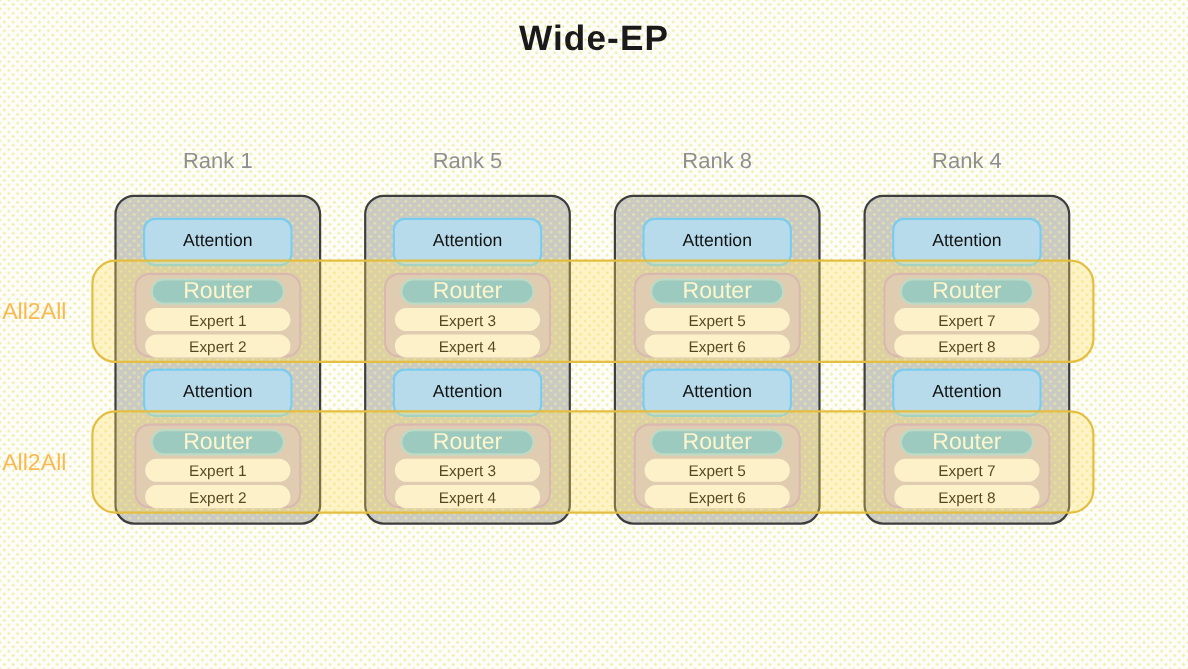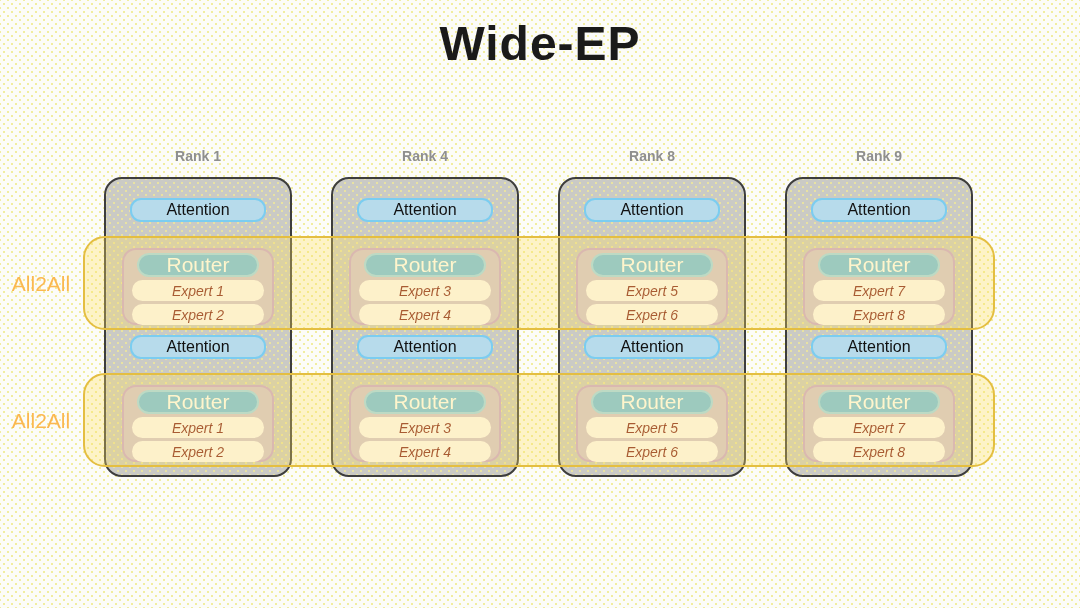--- a/index.html
+++ b/index.html
@@ -6,37 +6,37 @@
   #page{
     position:relative;width:1080px;height:608px;overflow:hidden;
     font-family:"Liberation Sans",sans-serif;
     background-color:#fcfcf8;
     background-image:radial-gradient(#f1eda0 1px, rgba(0,0,0,0) 1.3px),
                      radial-gradient(#f1eda0 1px, rgba(0,0,0,0) 1.3px);
     background-size:8px 8px;background-position:0 0,4px 4px;
   }
   .title{
     position:absolute;top:16px;left:0;width:100%;text-align:center;
-    font-size:48px;font-weight:bold;letter-spacing:1px;color:var(--title,#1a1a1a);
+    font-size:32px;font-weight:bold;letter-spacing:1px;color:var(--title,#1a1a1a);
   }
   .rank-label{
-    position:absolute;top:148px;width:188px;text-align:center;
-    font-size:14px;font-weight:bold;color:var(--rank-label,#8f8f8f);z-index:1;
+    position:absolute;top:136px;width:188px;text-align:center;
+    font-size:20px;font-weight:normal;color:var(--rank-label,#8f8f8f);z-index:1;
   }
   .rank{
     position:absolute;top:177px;width:188px;height:300px;box-sizing:border-box;
     background-color:var(--rank-fill,#cacac5);
     background-image:radial-gradient(#e8e2a2 1px, rgba(0,0,0,0) 1.3px),
                      radial-gradient(#e8e2a2 1px, rgba(0,0,0,0) 1.3px);
     background-size:8px 8px;background-position:0 0,4px 4px;
     border:2px solid var(--rank-border,#3d3d3d);border-radius:18px;z-index:1;
   }
   .p1{left:104px}.p2{left:331px}.p3{left:558px}.p4{left:785px}
   .attn{
-    position:absolute;left:24px;right:24px;height:24px;box-sizing:border-box;
+    position:absolute;left:24px;right:24px;height:44px;box-sizing:border-box;
     background-color:var(--attention-fill,#b7dbeb);
     border:2px solid var(--attention-border,#7bcdf0);border-radius:11px;
     display:flex;align-items:center;justify-content:center;
     font-size:16px;color:#111;
   }
   .attn.l1{top:19px}.attn.l2{top:156px}
   .group{
     position:absolute;left:16px;right:16px;height:77px;box-sizing:border-box;
     background-color:var(--group-fill,#d2c4d8);
     border:2px solid var(--group-border,#c9a6d6);border-radius:14px;
@@ -46,46 +46,46 @@
     position:absolute;left:13px;right:13px;top:3px;height:24px;box-sizing:border-box;
     background-color:var(--router-fill,#6fc0ea);
     border:2px solid var(--router-border,#9ed7f3);border-radius:13px;
     display:flex;align-items:center;justify-content:center;
     font-size:21px;color:var(--router-text,#ffffff);
   }
   .expert{
     position:absolute;left:8px;right:8px;height:21px;box-sizing:border-box;
     background-color:var(--expert-fill,#fdfafc);border-radius:11px;
     display:flex;align-items:center;justify-content:center;
-    font-size:14px;color:#7f1d1d;font-style:italic;
+    font-size:14px;color:#000000;
   }
   .expert.e0{top:30px}.expert.e1{top:54px}
   .band{
     position:absolute;left:83px;width:912px;height:94px;box-sizing:border-box;
     background-color:var(--band-fill,rgba(255,223,97,0.32));
     border:2px solid var(--band-border,#e4be41);border-radius:22px;
     z-index:2;pointer-events:none;
   }
   .band.b1{top:236px}.band.b2{top:373px}
   .all2all{
-    position:absolute;left:2px;width:78px;text-align:center;
+    position:absolute;left:2px;width:78px;text-align:left;
     font-size:21px;color:var(--all2all-text,#fbb850);z-index:3;
   }
   .all2all.b1{top:272px}.all2all.b2{top:409px}
 </style>
 </head>
 <body>
 
 <div id="page">
   <div class="title">Wide-EP</div>
 
   <div class="rank-label p1">Rank 1</div>
-  <div class="rank-label p2">Rank 4</div>
+  <div class="rank-label p2">Rank 5</div>
   <div class="rank-label p3">Rank 8</div>
-  <div class="rank-label p4">Rank 9</div>
+  <div class="rank-label p4">Rank 4</div>
 
   <div class="rank p1">
     <div class="attn l1">Attention</div>
     <div class="group l1">
       <div class="router">Router</div>
       <div class="expert e0">Expert 1</div>
       <div class="expert e1">Expert 2</div>
     </div>
     <div class="attn l2">Attention</div>
     <div class="group l2">

